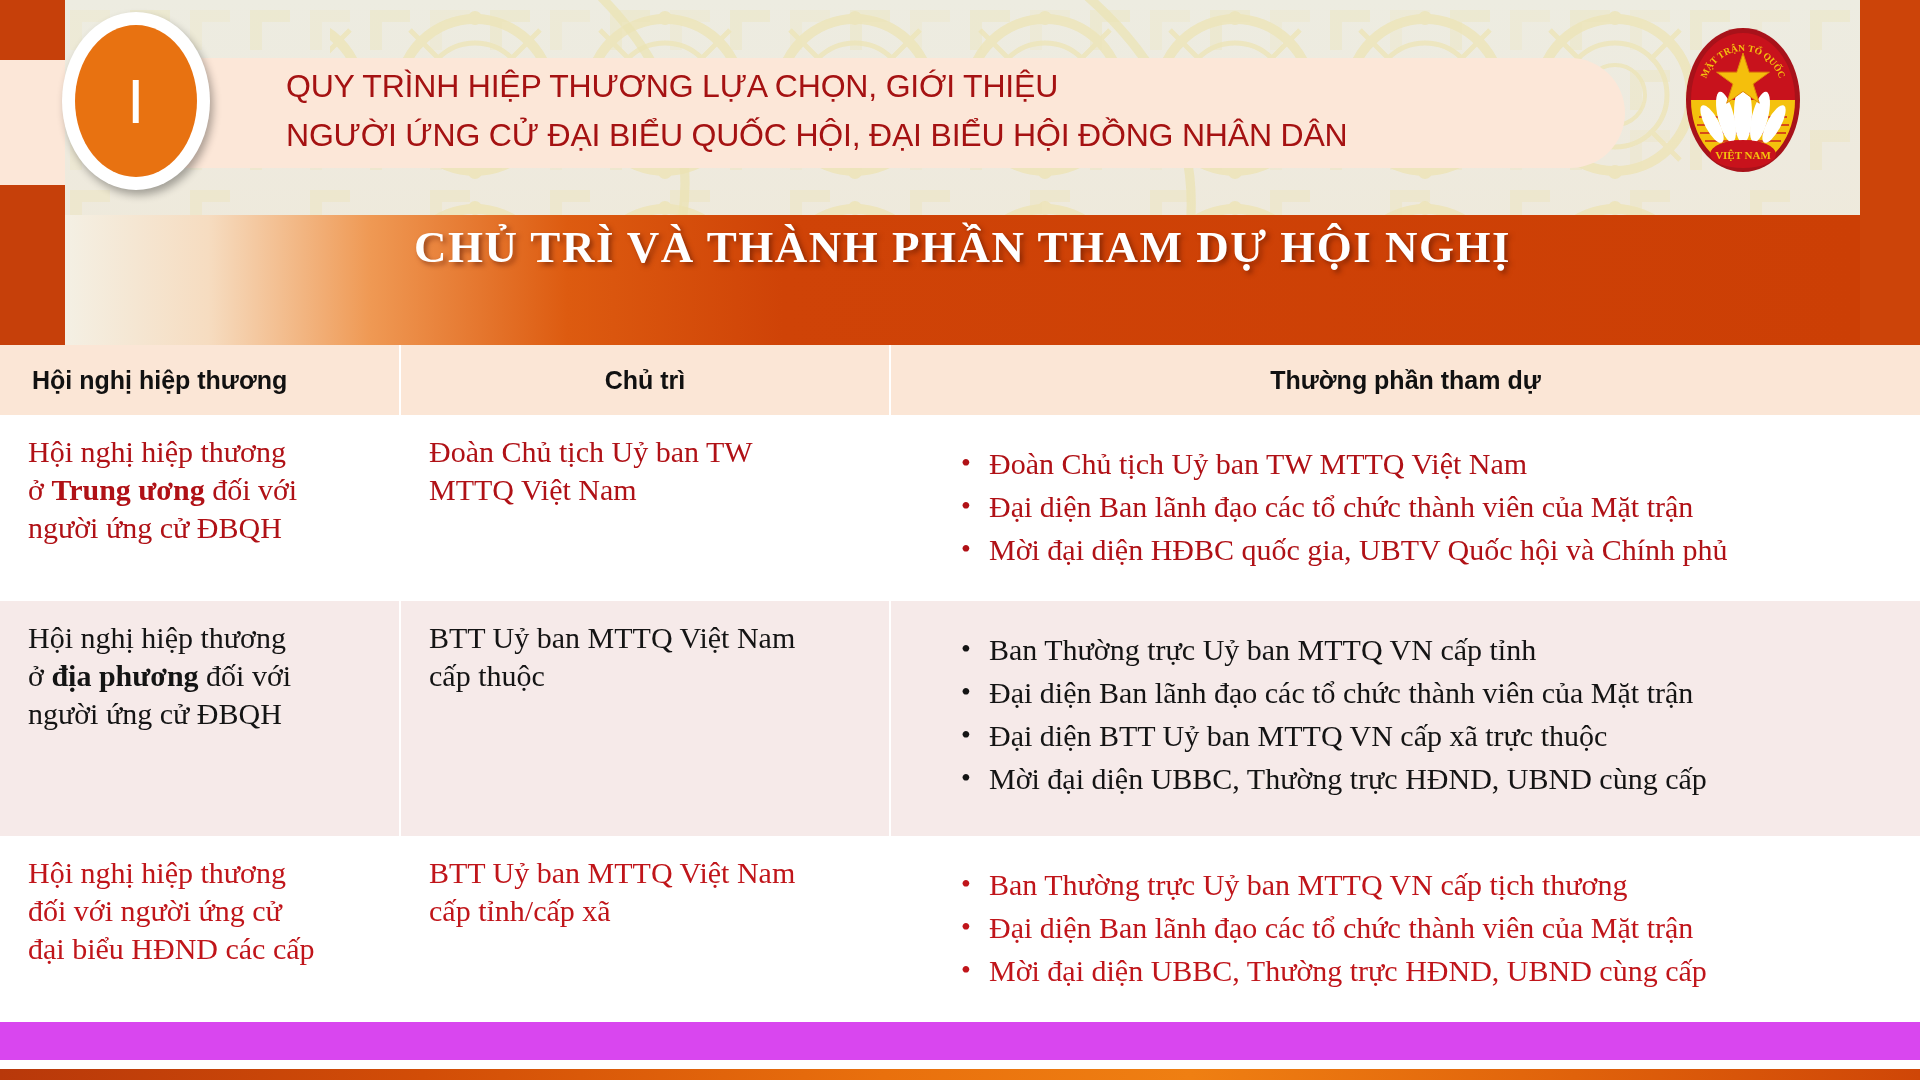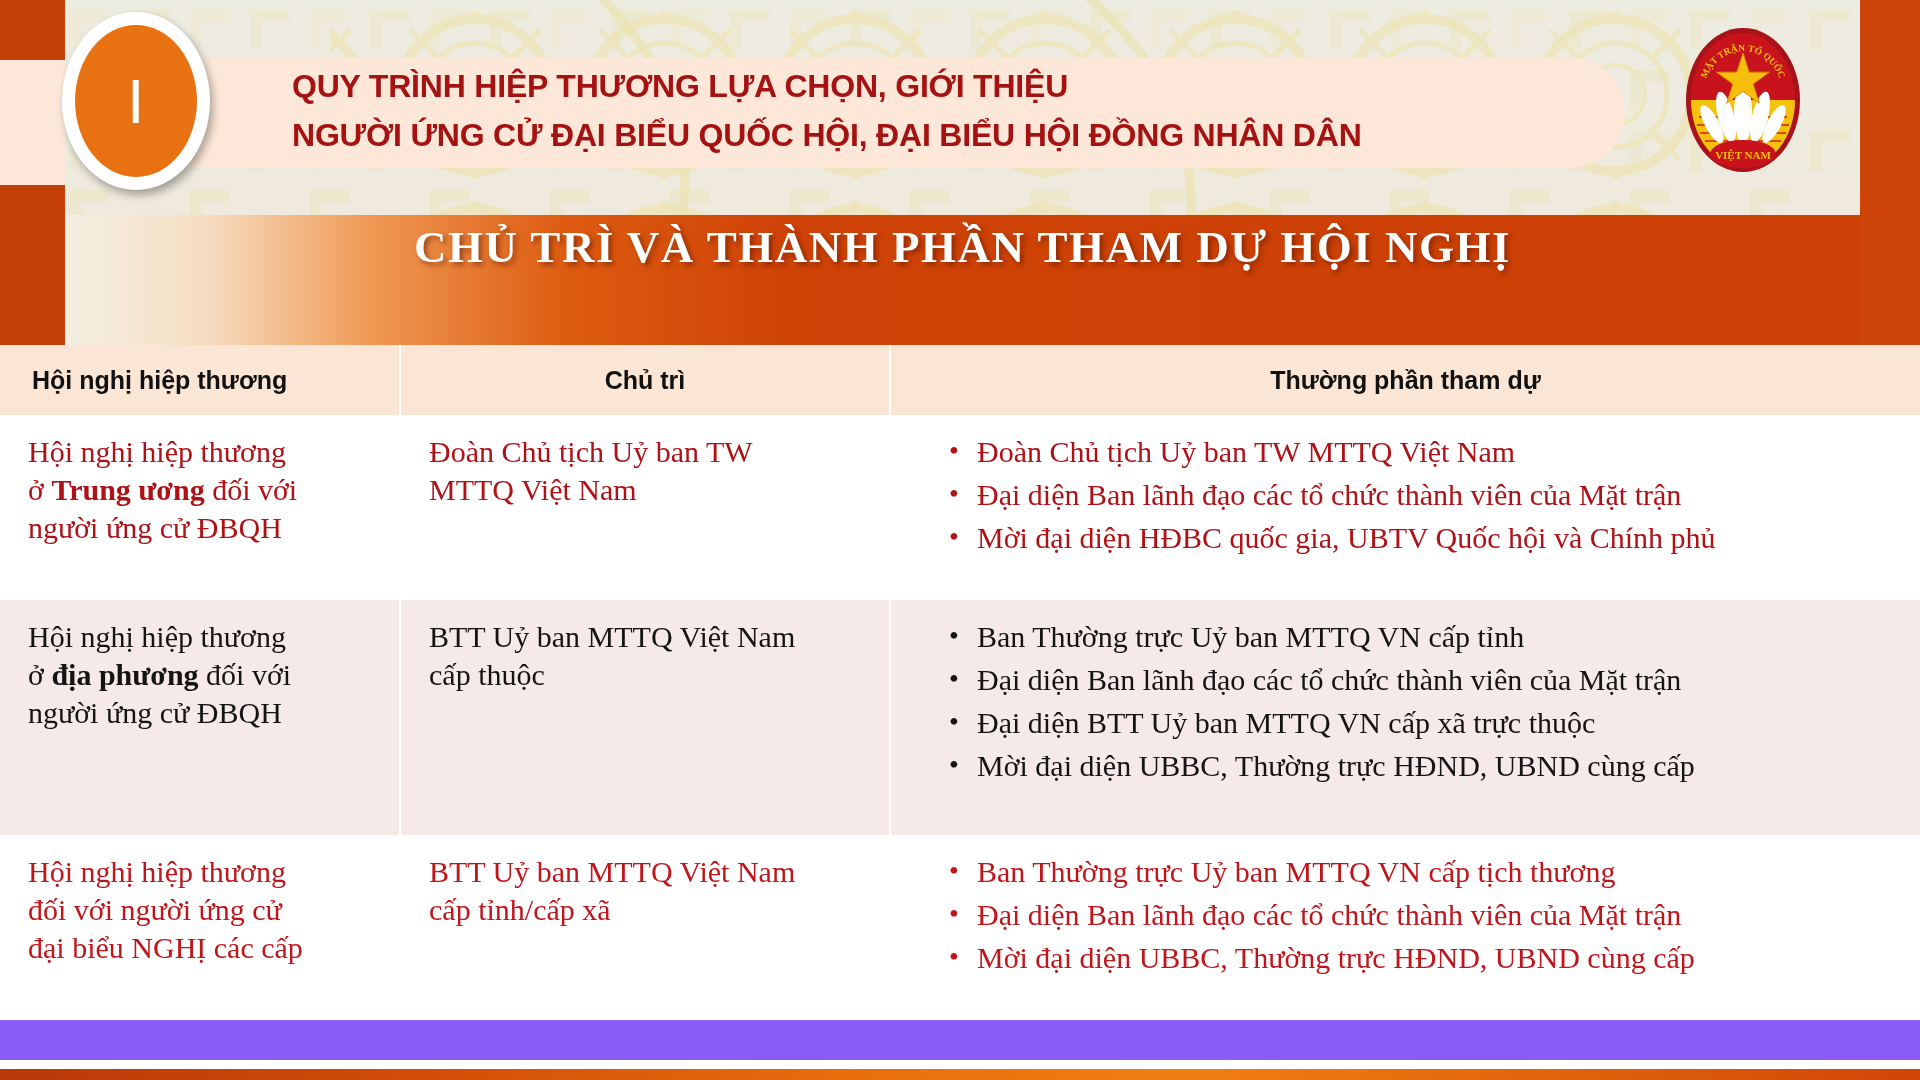--- a/index.html
+++ b/index.html
@@ -95,26 +95,26 @@
   .title-plate {
     position: absolute;
     left: 150px; top: 58px;
     width: 1475px; height: 110px;
     background: #fce7d8;
     border-radius: 0 55px 55px 0;
     z-index: 6;
   }
   .title-text {
     position: absolute;
-    left: 292px; top: 62px;
+    left: 286px; top: 62px;
     width: 1280px;
     z-index: 9;
     color: #a51212;
     font-family: "Liberation Sans", sans-serif;
-    font-weight: bold;
+    font-weight: normal;
     font-size: 32px;
     line-height: 49px;
     letter-spacing: -0.2px;
   }
   .title-line { display: block; white-space: nowrap; }
 
   
   .emblem {
     position: absolute;
     left: 1683px; top: 25px;
@@ -147,21 +147,21 @@
     text-shadow: 3px 3px 5px rgba(90,20,0,0.55);
     white-space: nowrap;
     padding-top: 6px;
   }
 
   
   .table-zone {
     position: absolute;
     left: 0; top: 345px;
     width: 1920px; height: 715px;
-    background: #8b5cf6;
+    background: #d946ef;
   }
 
   .tbl {
     width: 1920px;
     border-collapse: collapse;
     table-layout: fixed;
   }
   .tbl col.c1 { width: 400px; }
   .tbl col.c2 { width: 490px; }
   .tbl col.c3 { width: 1030px; }
@@ -196,21 +196,21 @@
   tr.row-c td { background: #ffffff; color: #c0151a; }
 
   tr.row-a { height: 185px; }
   tr.row-b { height: 235px; }
   tr.row-c { height: 185px; }
 
   .cell-line { display: block; }
   .cell-line b { font-weight: bold; }
 
   ul.blist {
-    margin: 0; padding: 0 0 0 30px;
+    margin: 12px; padding: 0 0 0 30px;
     list-style: none;
   }
   ul.blist li {
     position: relative;
     padding-left: 28px;
     margin-bottom: 5px;
     white-space: nowrap;
   }
   ul.blist li:before {
     content: "\2022";
@@ -369,21 +369,21 @@
               <li>Đại diện BTT Uỷ ban MTTQ VN cấp xã trực thuộc</li>
               <li>Mời đại diện UBBC, Thường trực HĐND, UBND cùng cấp</li>
             </ul>
           </td>
         </tr>
 
         <tr class="row-c">
           <td>
             <span class="cell-line">Hội nghị hiệp thương</span>
             <span class="cell-line">đối với người ứng cử</span>
-            <span class="cell-line">đại biểu NGHỊ các cấp</span>
+            <span class="cell-line">đại biểu HĐND các cấp</span>
           </td>
           <td>
             <span class="cell-line">BTT Uỷ ban MTTQ Việt Nam</span>
             <span class="cell-line">cấp tỉnh/cấp xã</span>
           </td>
           <td class="last">
             <ul class="blist">
               <li>Ban Thường trực Uỷ ban MTTQ VN cấp tịch thương</li>
               <li>Đại diện Ban lãnh đạo các tổ chức thành viên của Mặt trận</li>
               <li>Mời đại diện UBBC, Thường trực HĐND, UBND cùng cấp</li>

